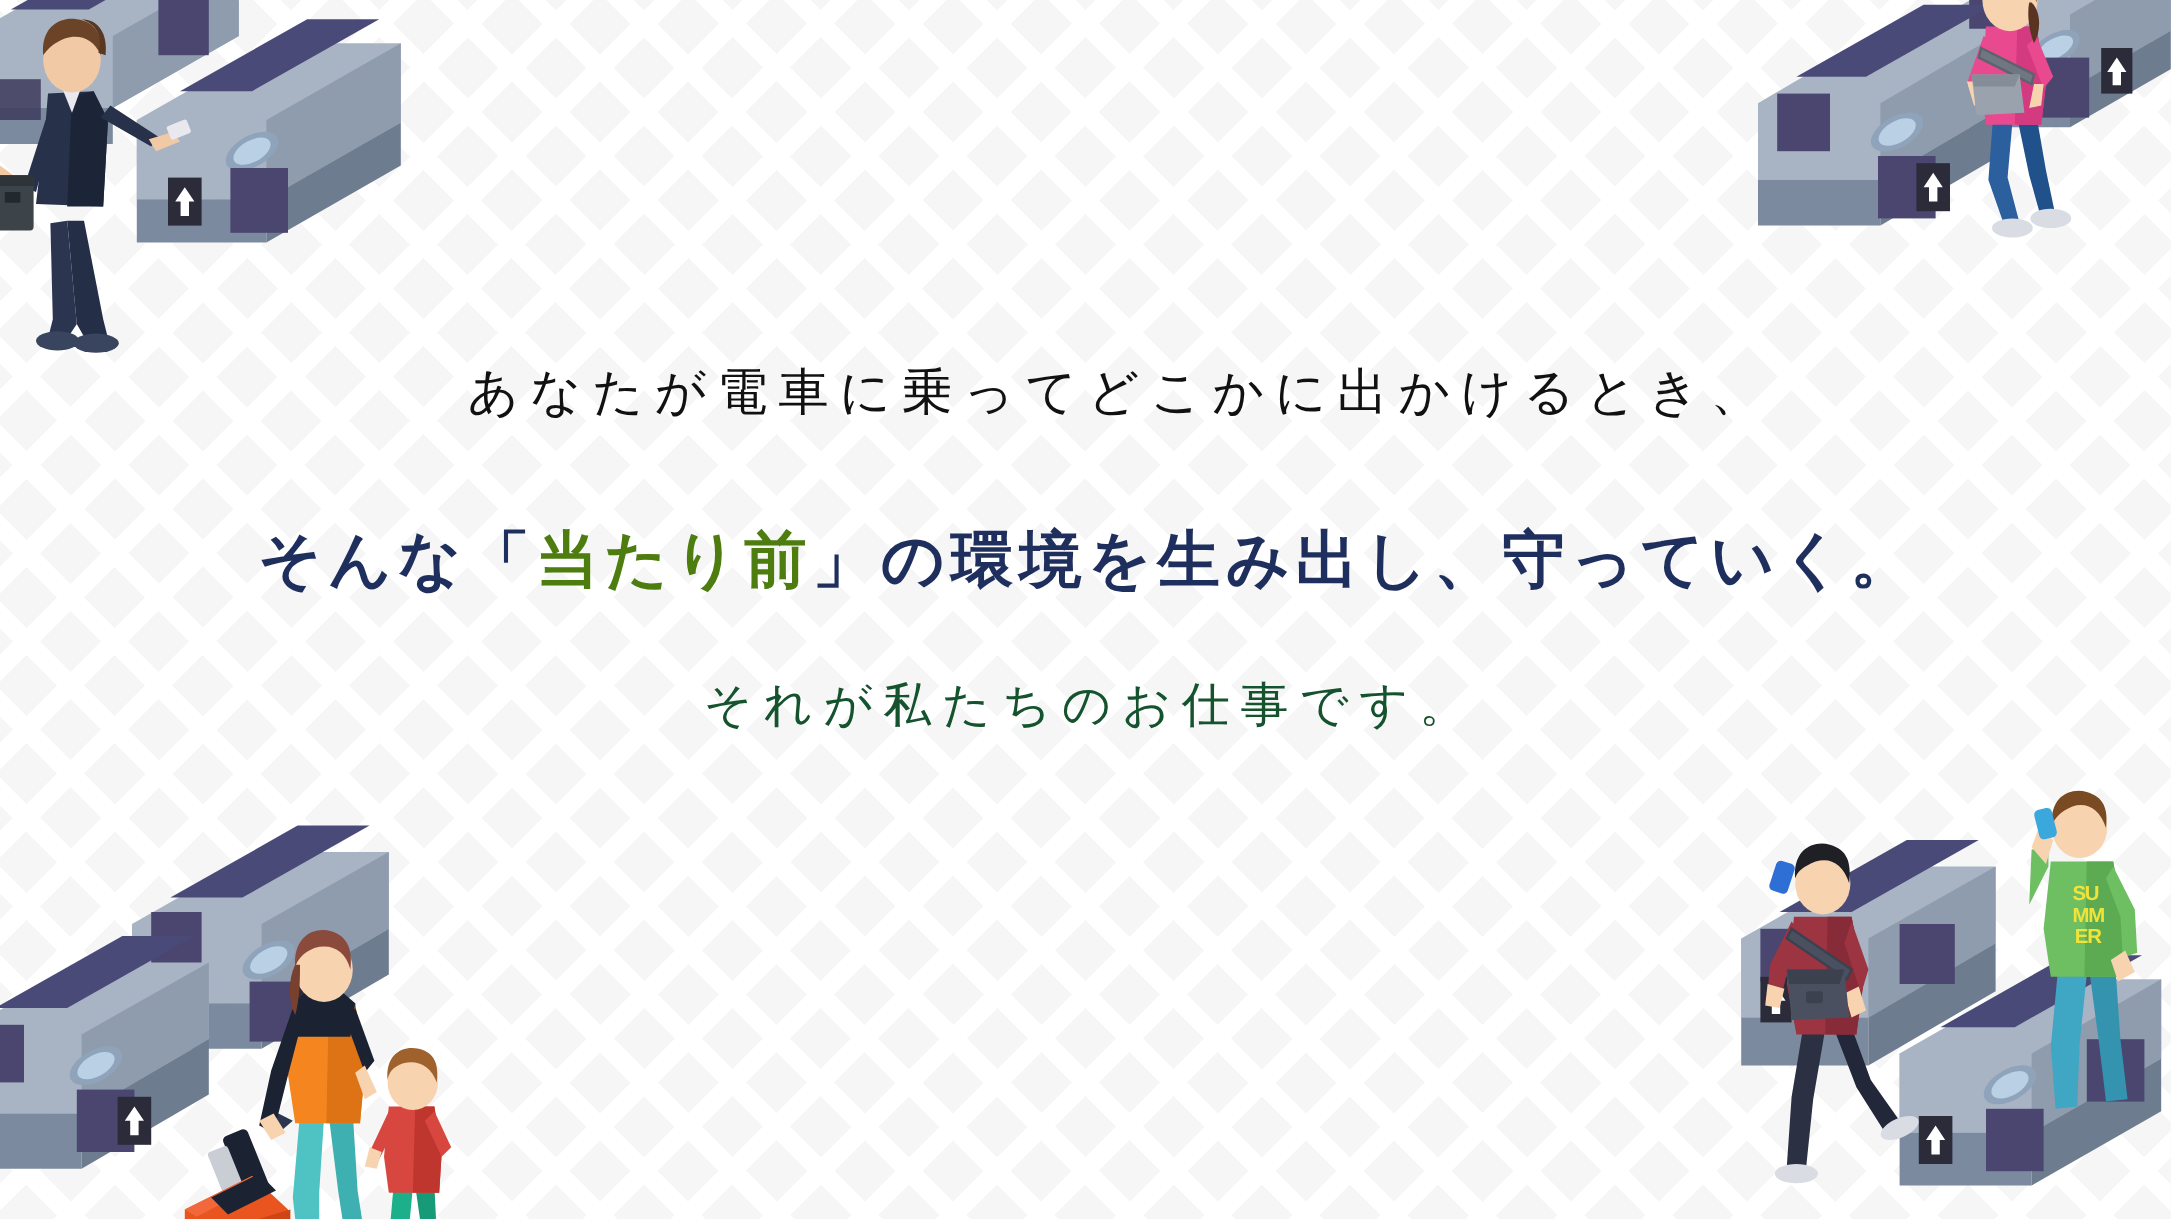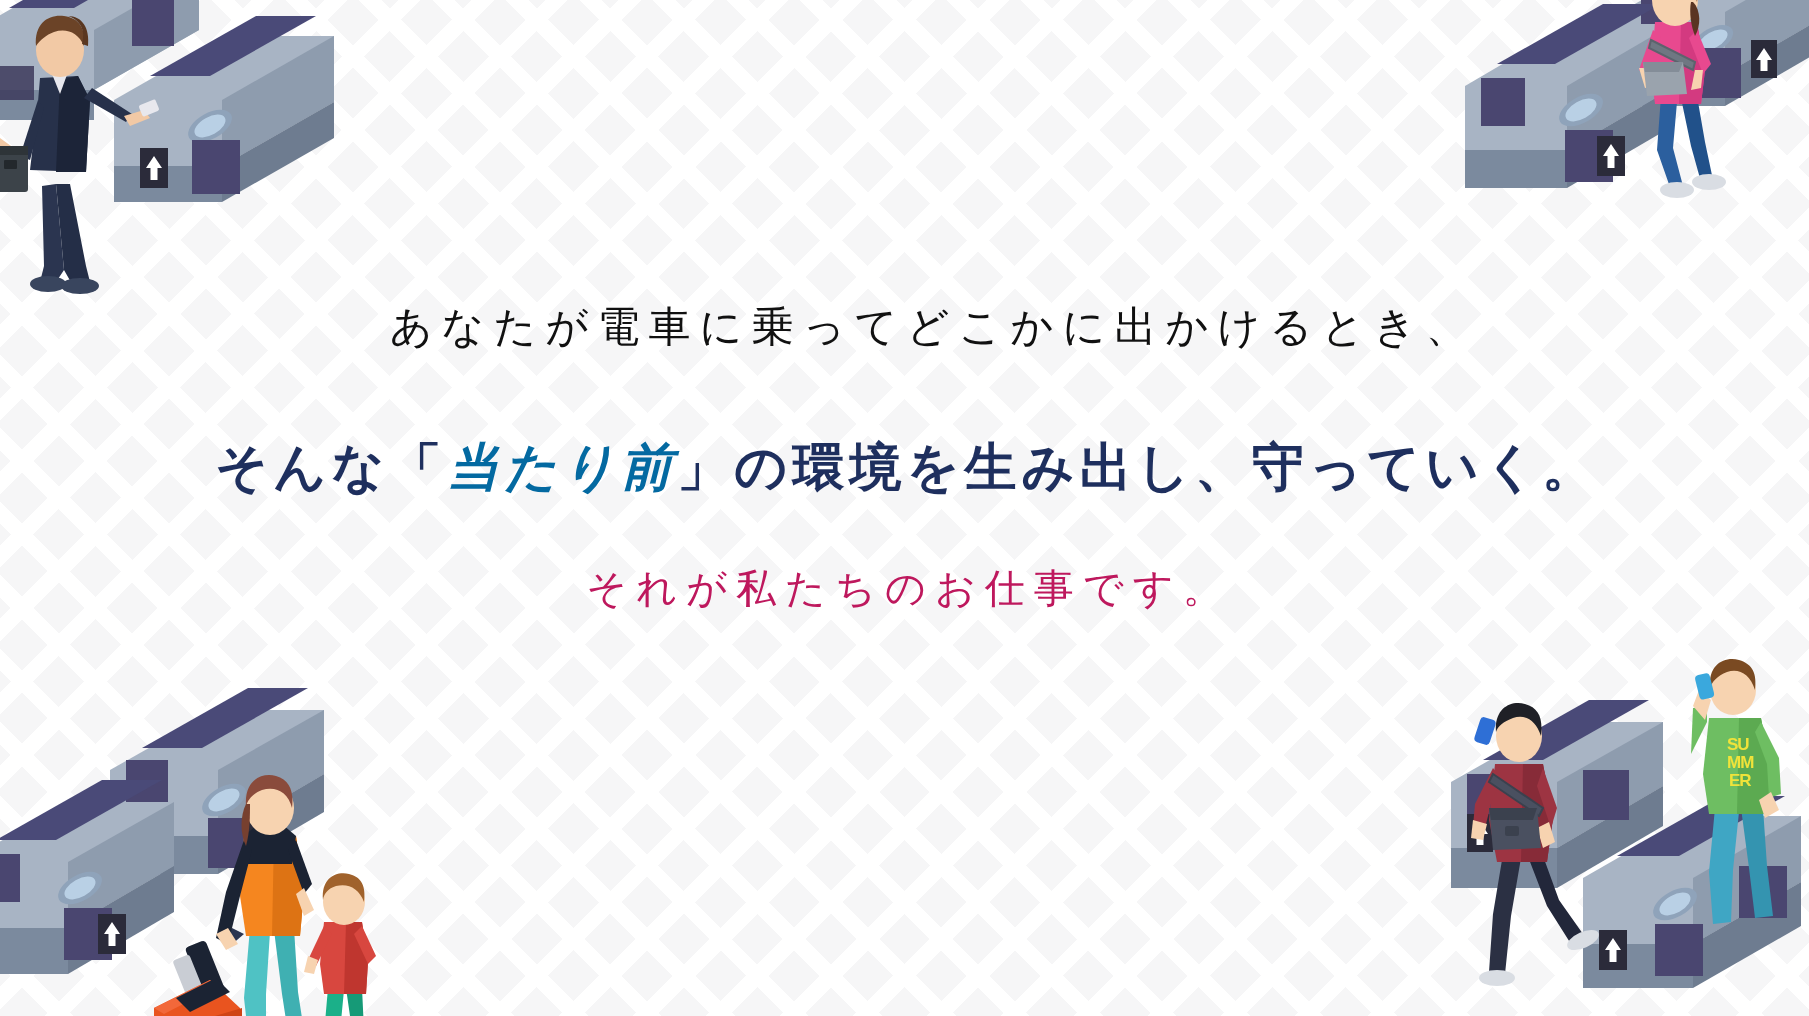--- a/index.html
+++ b/index.html
@@ -52,27 +52,27 @@
   #headline {
     margin-top:70px;
     font-size:52px;
     line-height:62px;
     letter-spacing:5px;
     font-weight:700;
     color:#1e2f5e;
     white-space:nowrap;
     text-indent:5px;
   }
-  #headline .hl { color:#0369a1;font-style:italic; }
+  #headline .hl { color:#4d7c0f; }
   #line-closing {
     margin-top:62px;
     font-size:40px;
     line-height:56px;
     letter-spacing:9px;
-    color:#be185d;
+    color:#14532d;
     white-space:nowrap;
     text-indent:9px;
   }
 
   
   .cluster { position:absolute; }
   #cluster-tl { left:-36px;  top:-30px; }
   #cluster-tr { right:-16px; top:-22px; }
   #cluster-bl { left:-42px;  bottom:-60px; }
   #cluster-br { right:-22px; bottom:-46px; }

